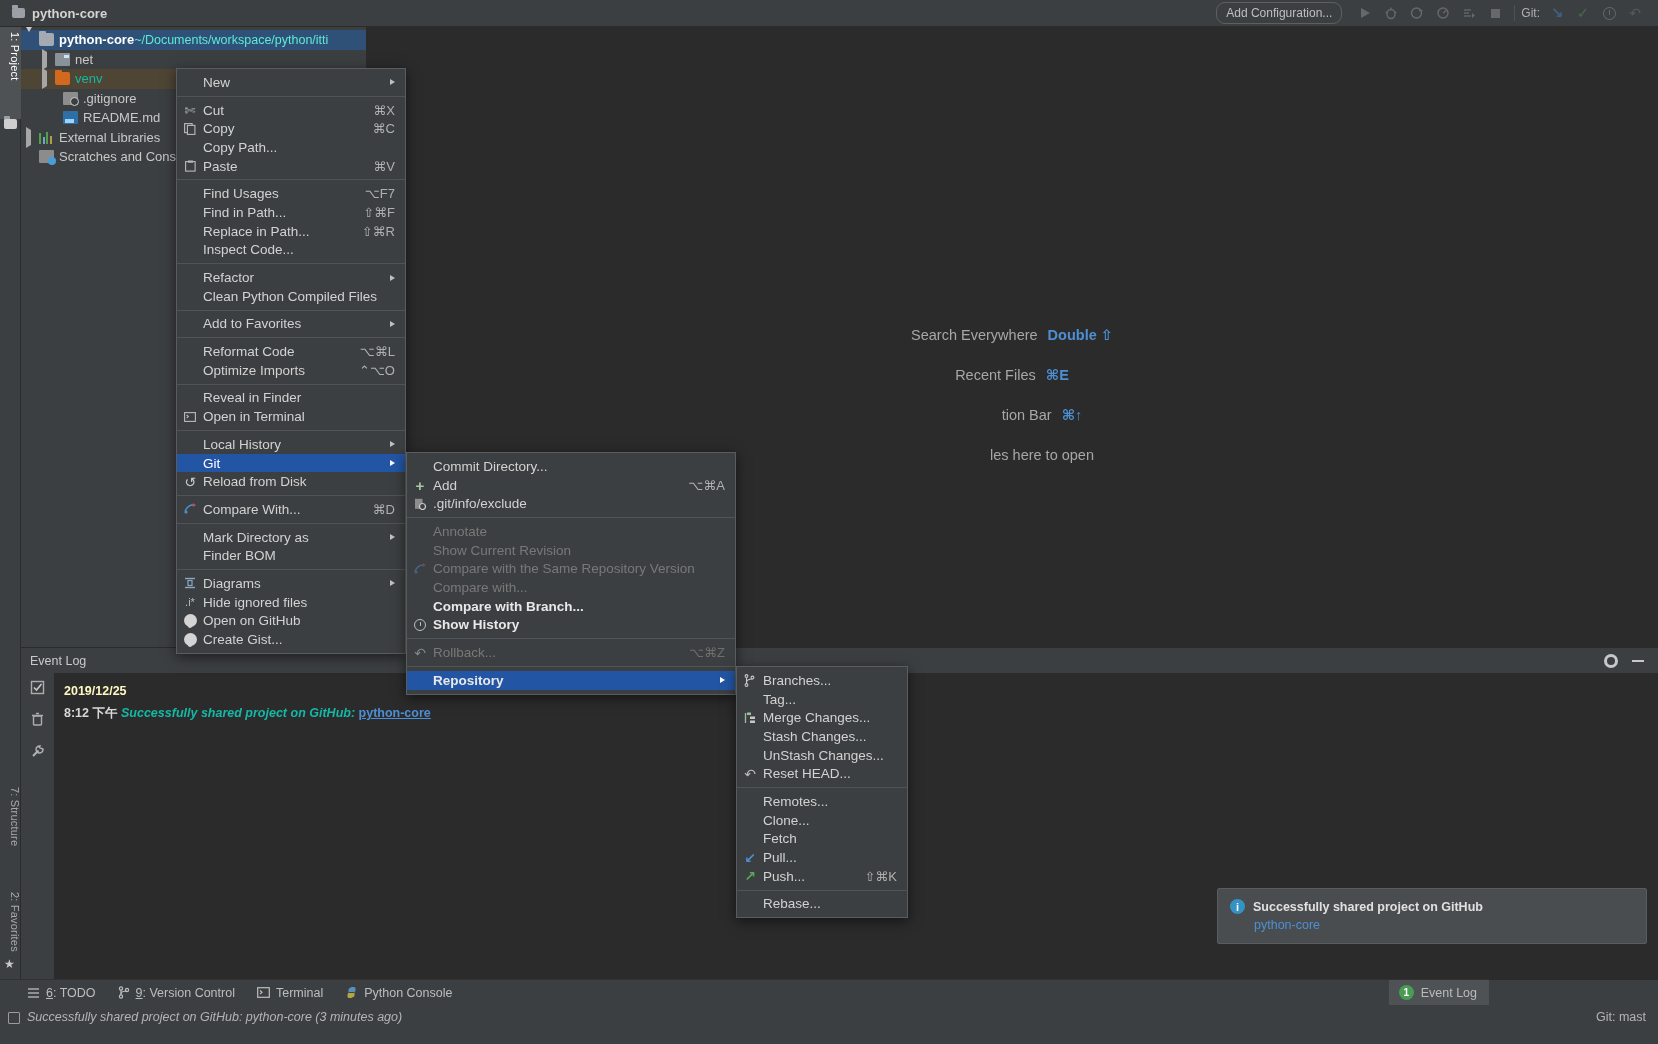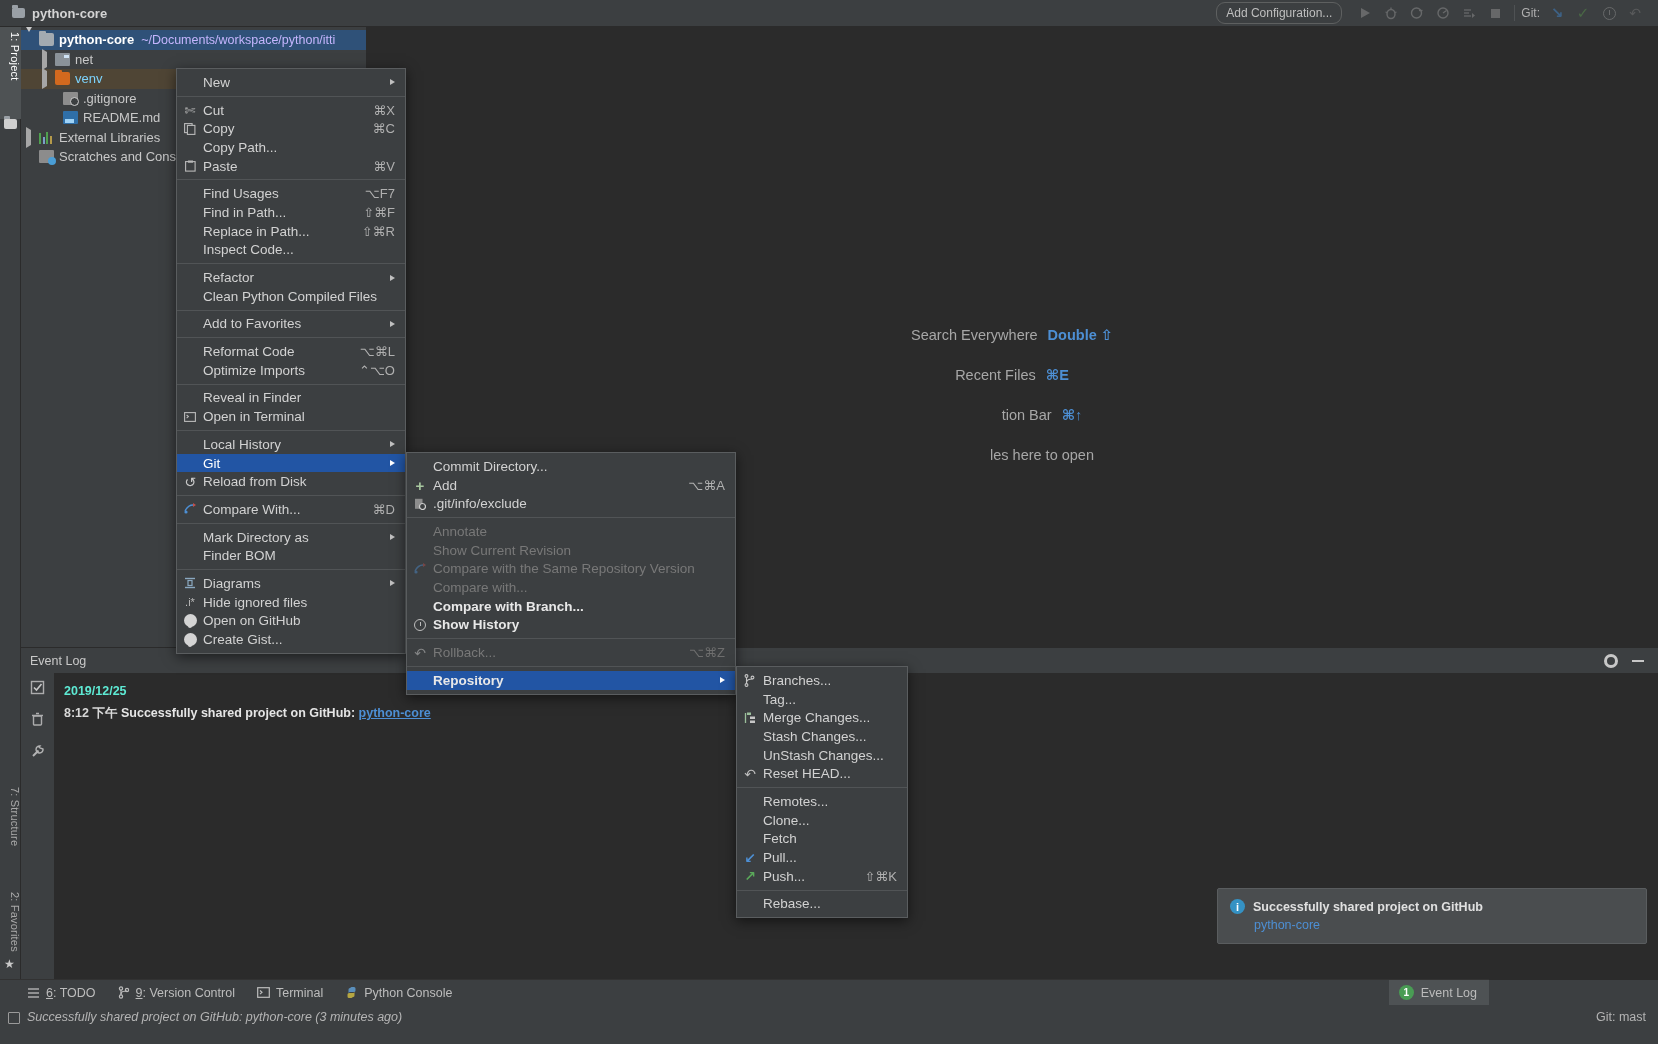--- a/index.html
+++ b/index.html
@@ -100,22 +100,22 @@
   .fi-git{ background:#8d8d8d; border-radius:1px;}
   .fi-git:after{content:"";position:absolute;right:-1px;bottom:-1px;width:7px;height:7px;border:1.5px solid #d0d0d0;border-radius:50%;background:#3c3f41;}
   .fi-md{ background:#2f6fa8; border-radius:1px;}
   .fi-md:after{content:"";position:absolute;left:1.5px;bottom:1.5px;width:9px;height:4px;background:#9fd3f7;}
   .fi-lib{ background:transparent;}
   .fi-lib span{position:absolute;bottom:0;width:2.4px;background:#5aa85a;}
   .fi-scr{ background:#8c8c8c;border-radius:1px;}
   .fi-scr:after{content:"";position:absolute;right:-2px;bottom:-2px;width:8px;height:8px;border-radius:50%;background:#4a9ed6;}
   .tlabel{ color:#c8c8c8; }
   .tlabel.b{ font-weight:bold; color:#ffffff; }
-  .tlabel.venv{ color:#7dd3fc; }
-  .tpath { color:#c4b5fd; font-size:12.5px; margin-left:7px; }
+  .tlabel.venv{ color:#14b8a6; }
+  .tpath { color:#5eead4; font-size:12.5px; }
 
   
   .editor {
     position:absolute; left:366px; top:27px; width:1292px; height:620px;
     background:#2b2b2b;
   }
   .hints { position:absolute; left:0; top:300px; width:100%; font-size:14.5px; color:#a7a7a7;}
   .hintrow { display:flex; justify-content:center; gap:10px; margin-bottom:24px; }
   .key { color:#4d8fd4; font-weight:bold; }
 
@@ -124,22 +124,22 @@
     position:absolute; left:21px; top:647px; width:1637px; height:332px;
     background:#3c3f41; border-top:1px solid #2b2b2b;
   }
   .el-head { height:25px; display:flex; align-items:center; padding-left:9px;
     font-size:12.5px; color:#c9c9c9; }
   .el-head .elr{ margin-left:auto; display:flex; gap:14px; align-items:center; padding-right:14px;}
   .el-body { position:absolute; left:0; top:25px; width:1637px; height:307px; display:flex; }
   .el-gutter { width:33px; background:#3c3f41; padding-top:7px; display:flex; flex-direction:column; align-items:center; gap:17px;}
   .g-ico { width:15px; height:15px; opacity:.85; }
   .el-content { flex:1; background:#2b2b2b; padding:7px 0 0 10px; font-size:12.5px; line-height:22px; }
-  .el-date { color:#5eead4; font-weight:bold; }
-  .el-msg { color:#e5e5e5; font-weight:bold; }
+  .el-date { color:#fef9c3; font-weight:bold; }
+  .el-msg { color:#14b8a6; font-weight:bold;font-style:italic; }
   .el-time { color:#d8d8d8; font-weight:bold; }
   .el-link { color:#4d8fd4; text-decoration:underline; font-weight:bold; }
 
   
   .toast {
     position:absolute; left:1217px; top:888px; width:430px; height:56px;
     background:#4a4d4f; border:1px solid #5a5d5f; border-radius:2px;
     padding:10px 0 0 12px; font-size:12.5px;
   }
   .toast .t1 { color:#e0e0e0; font-weight:bold; display:flex; gap:8px; align-items:center;}

